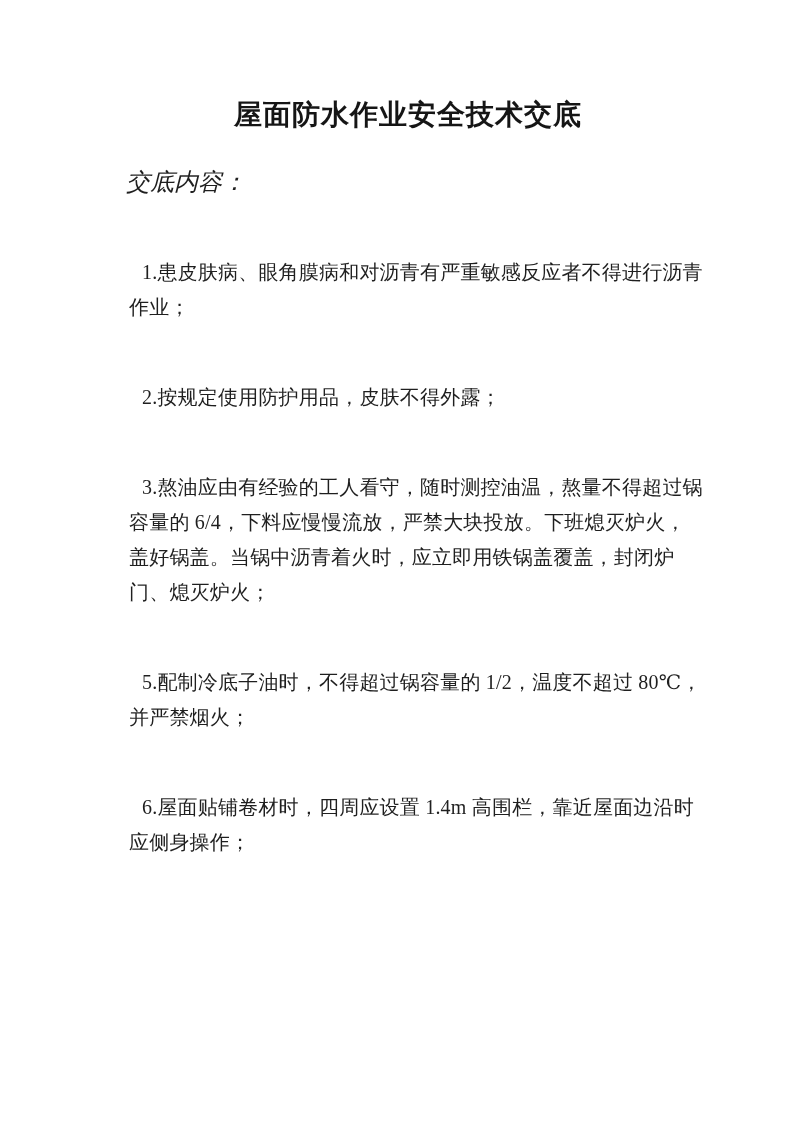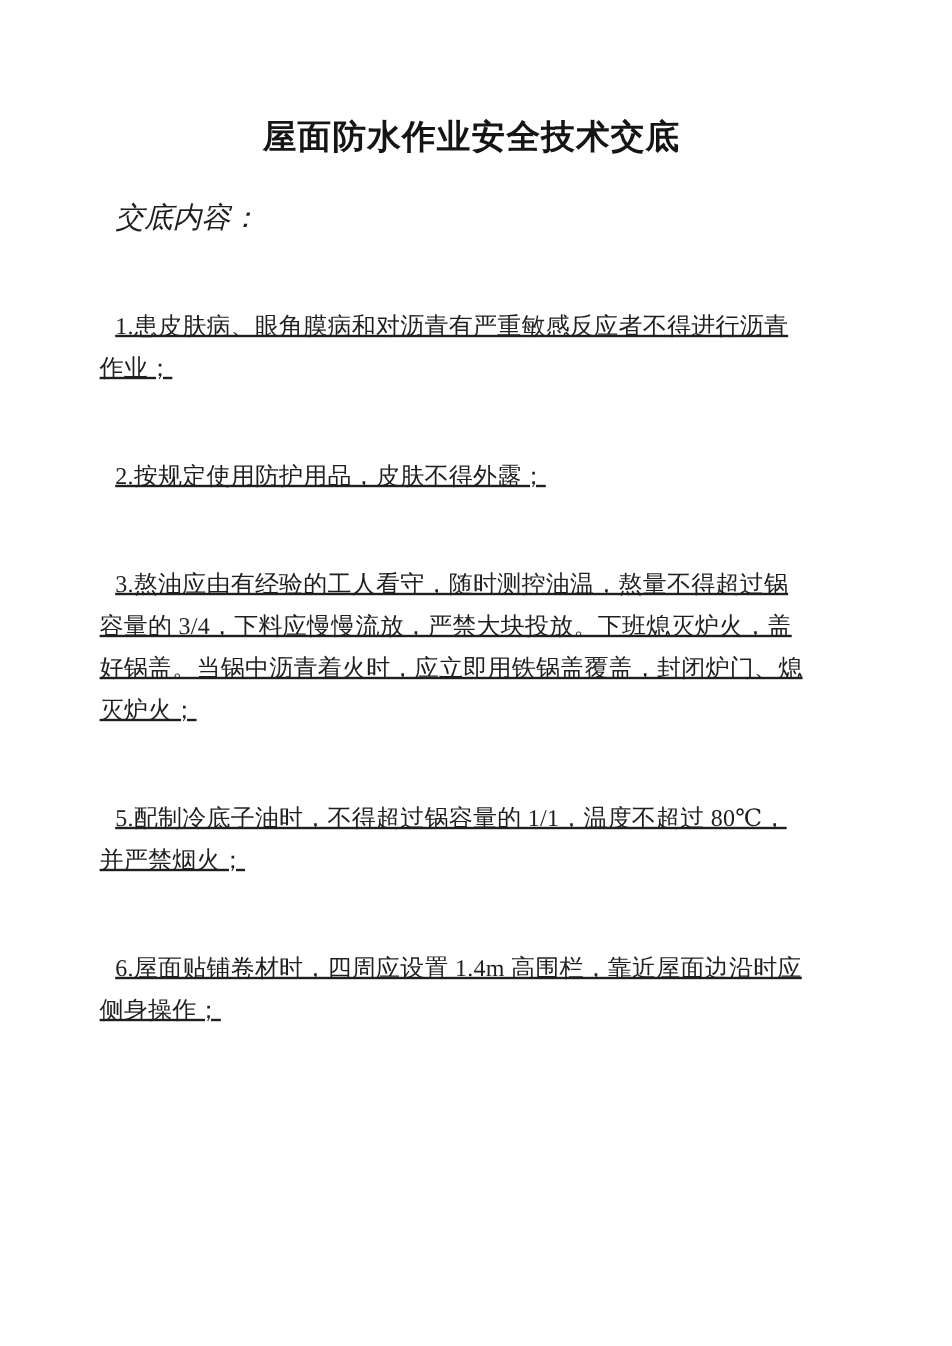--- a/index.html
+++ b/index.html
@@ -11,21 +11,21 @@
     height: 1122px;
     background: #ffffff;
     overflow: hidden;
     font-family: "Liberation Serif", "DejaVu Serif", serif;
     color: #1f1f1f;
   }
   .page {
     box-sizing: border-box;
     width: 793px;
     height: 1122px;
-    padding: 96px 90px 40px 83px;
+    padding: 96px 90px 40px 113px;
     background: #ffffff;
   }
   .doc-title {
     font-size: 28px;
     line-height: 38px;
     font-weight: bold;
     text-align: center;
     letter-spacing: 1px;
     margin: 0 0 31px 0;
     color: #151515;
@@ -33,41 +33,40 @@
   .content-label {
     font-size: 24px;
     line-height: 35px;
     margin: 0 0 55px 0;
     text-indent: 13px;
     font-style: italic;
   }
   .doc-item {
     font-size: 20px;
     line-height: 35px;
-    margin: 0 0 55px 0;
+    margin: 0 0 55px 16px;
     text-indent: 13px;
     max-width: 590px;
     letter-spacing: 0.2px;
-    text-decoration: underline;
   }
   .doc-item:last-child {
     margin-bottom: 0;
   }
 </style>
 </head>
 <body>
 
 <div class="page">
   <h1 class="doc-title">屋面防水作业安全技术交底</h1>
 
   <p class="content-label">交底内容：</p>
 
   <p class="doc-item">1.患皮肤病、眼角膜病和对沥青有严重敏感反应者不得进行沥青作业；</p>
 
   <p class="doc-item">2.按规定使用防护用品，皮肤不得外露；</p>
 
-  <p class="doc-item">3.熬油应由有经验的工人看守，随时测控油温，熬量不得超过锅容量的 3/4，下料应慢慢流放，严禁大块投放。下班熄灭炉火，盖好锅盖。当锅中沥青着火时，应立即用铁锅盖覆盖，封闭炉门、熄灭炉火；</p>
+  <p class="doc-item">3.熬油应由有经验的工人看守，随时测控油温，熬量不得超过锅容量的 6/4，下料应慢慢流放，严禁大块投放。下班熄灭炉火，盖好锅盖。当锅中沥青着火时，应立即用铁锅盖覆盖，封闭炉门、熄灭炉火；</p>
 
 
-  <p class="doc-item">5.配制冷底子油时，不得超过锅容量的 1/1，温度不超过 80℃，并严禁烟火；</p>
+  <p class="doc-item">5.配制冷底子油时，不得超过锅容量的 1/2，温度不超过 80℃，并严禁烟火；</p>
 
   <p class="doc-item">6.屋面贴铺卷材时，四周应设置 1.4m 高围栏，靠近屋面边沿时应侧身操作；</p>
 </div>
 
 </body></html>

